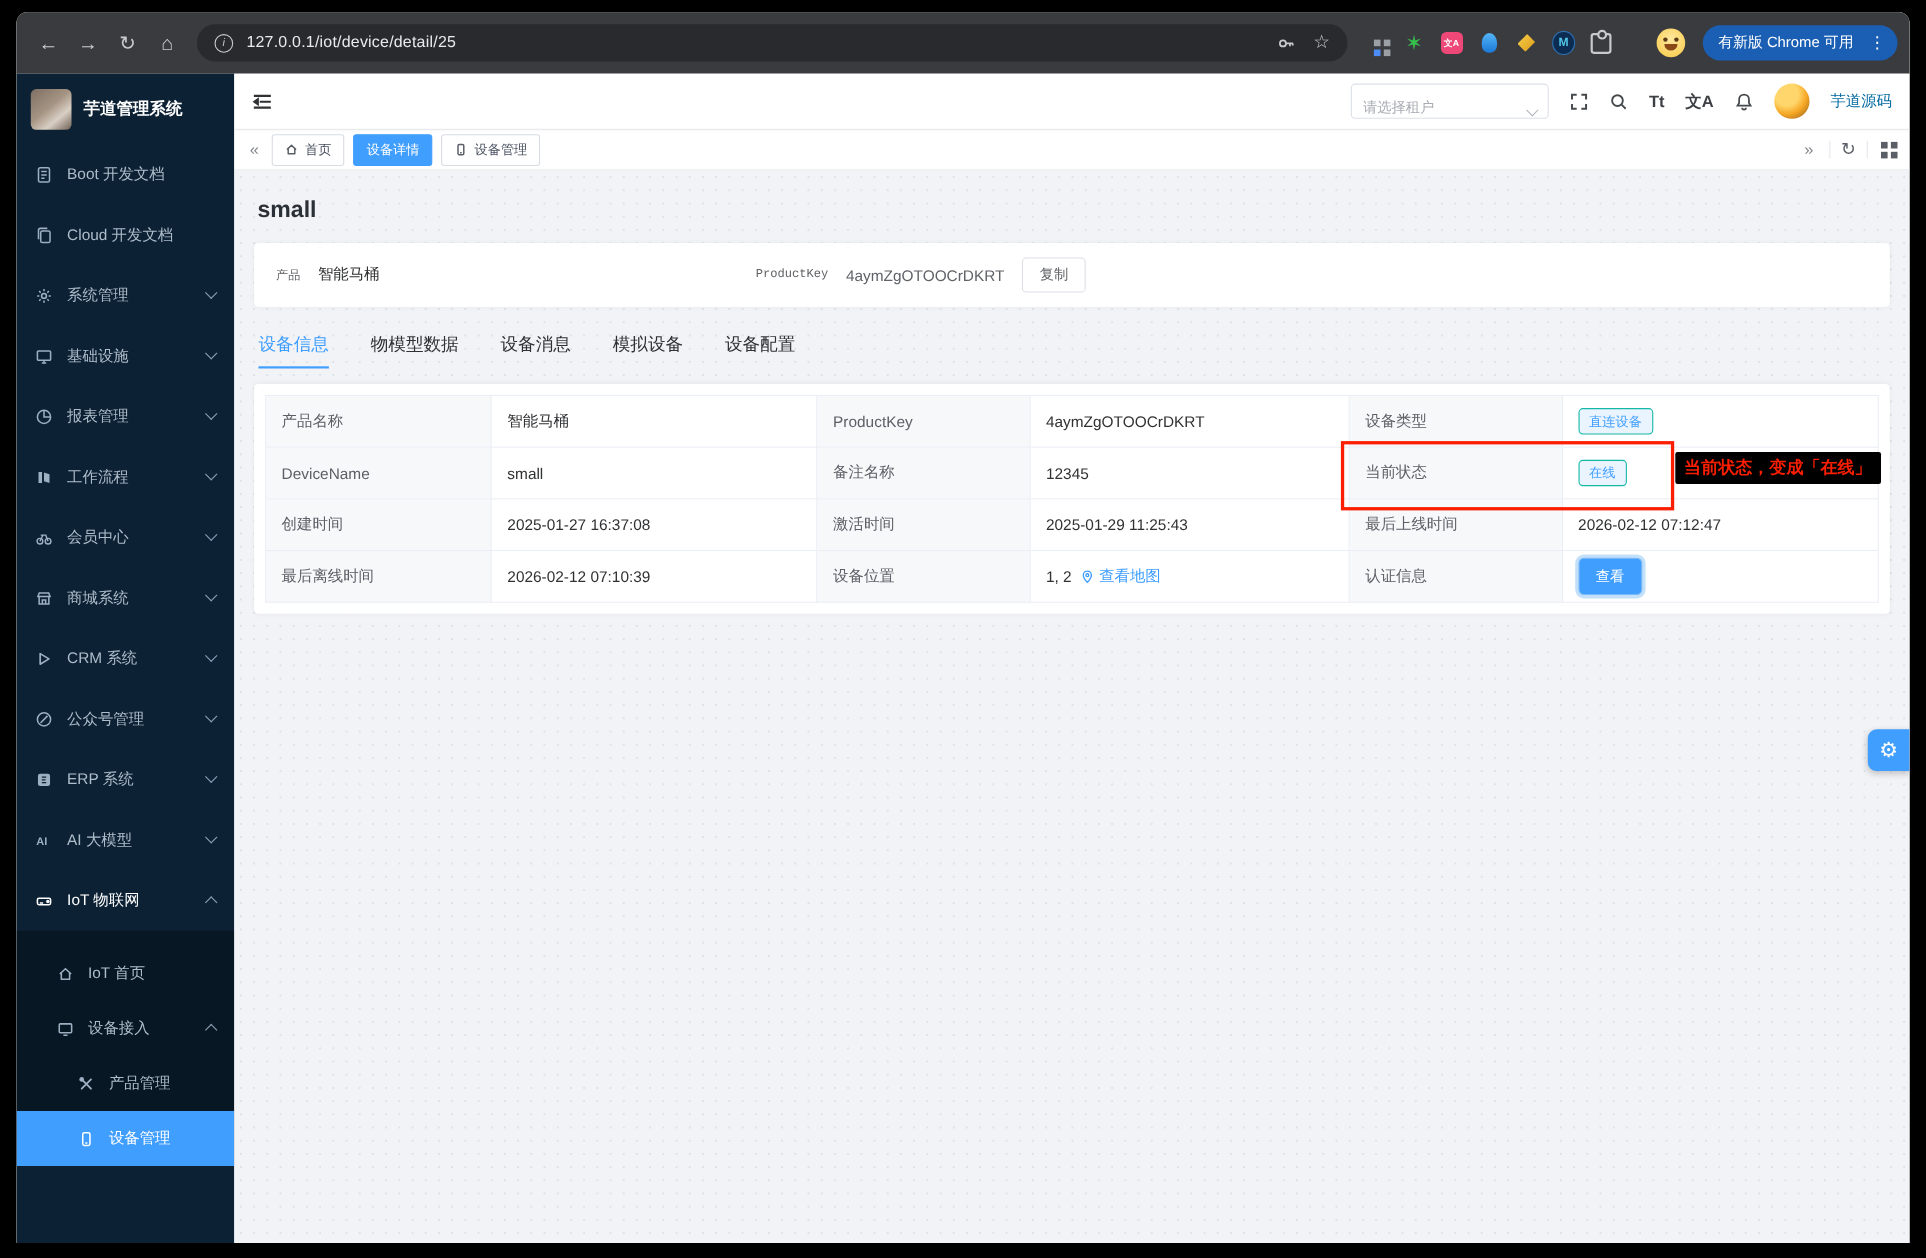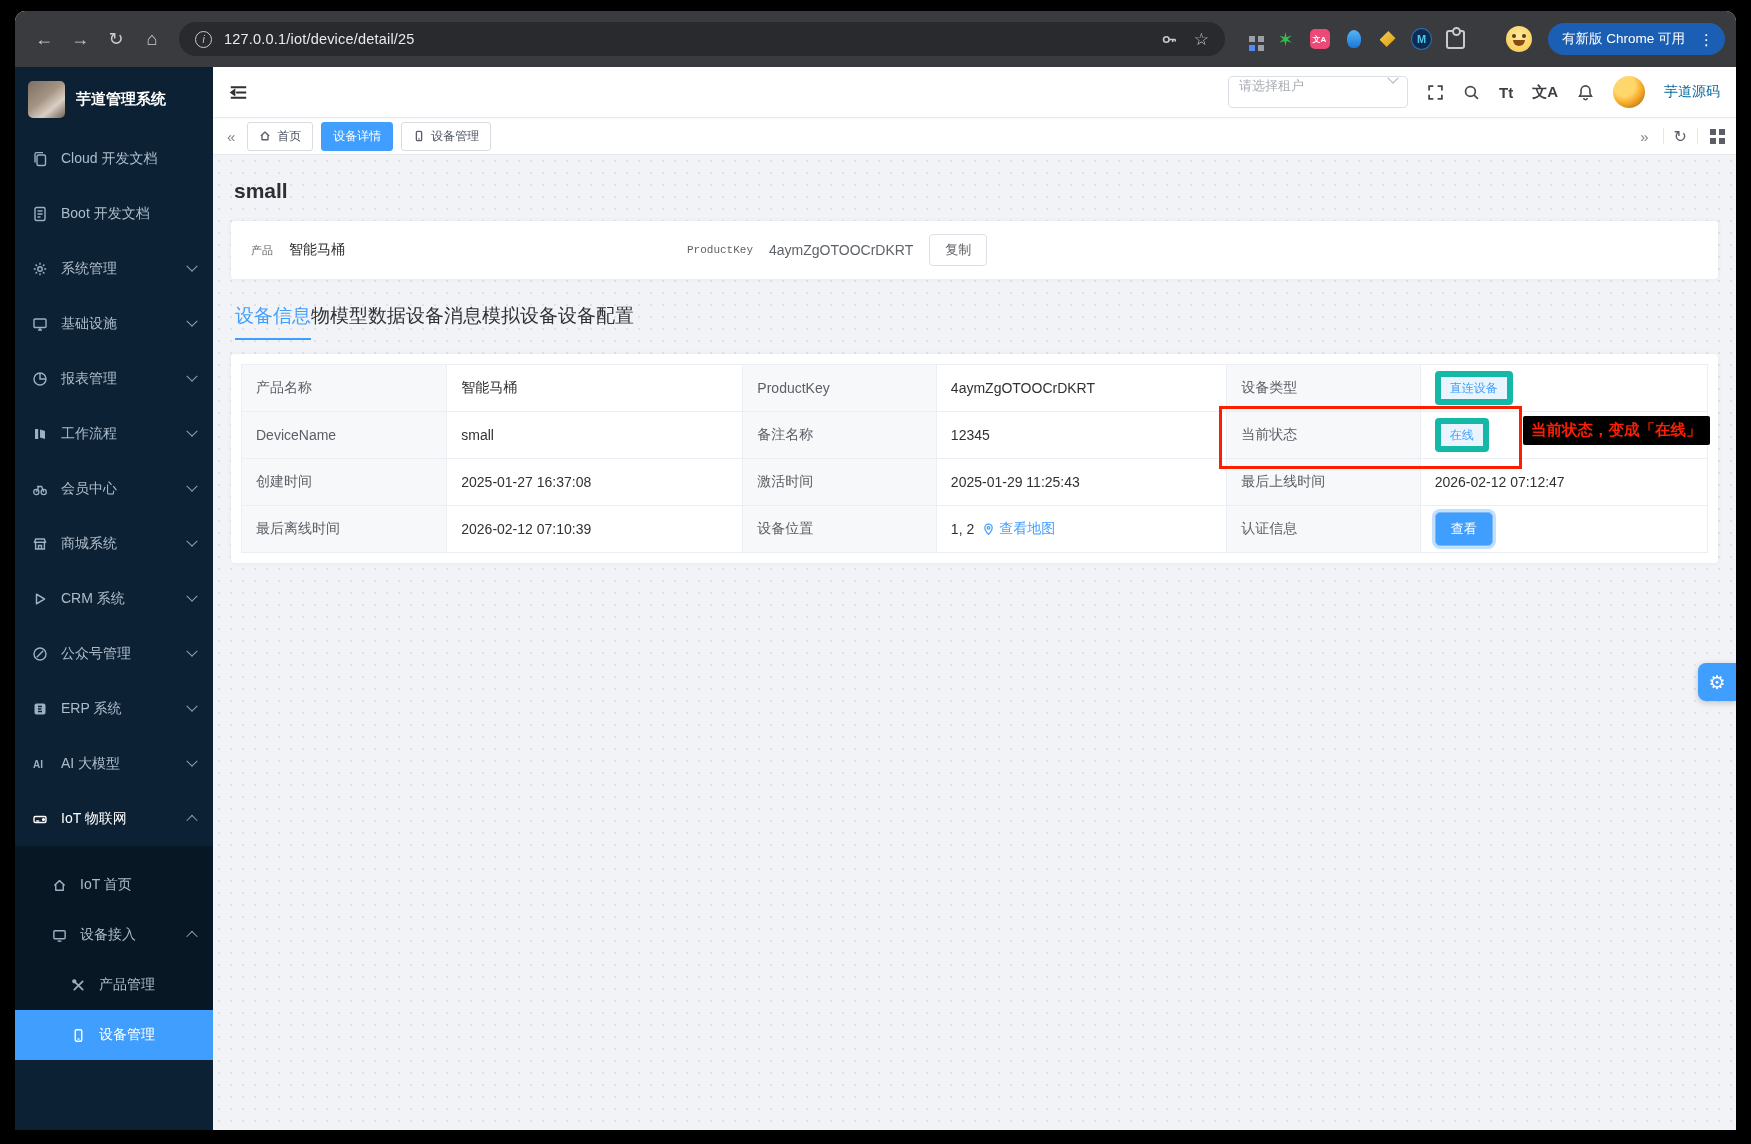--- a/index.html
+++ b/index.html
@@ -64,21 +64,21 @@
   .submenu .m-item.lvl2{padding-left:56px;}
   .m-item.active{background:#409eff;color:#fff;}
   .m-item.active svg{color:#fff;}
 
   .main{flex:1;display:flex;flex-direction:column;min-width:0;}
   .m-header{height:50px;background:#fff;display:flex;align-items:center;padding:0 16px;
             box-shadow:0 1px 3px rgba(0,0,0,.06);position:relative;z-index:3;}
   .hamb{color:#303133;display:flex;align-items:center;cursor:pointer;}
   .hd-right{margin-left:auto;display:flex;align-items:center;gap:19px;}
   .tenant-select{width:158px;height:30px;border:1px solid #dcdfe6;border-radius:4px;display:flex;
-                 align-items:flex-start;padding:0 10px;color:#a8abb2;font-size:13px;background:#fff;}
+                 align-items:flex-end;padding:0 10px;color:#a8abb2;font-size:13px;background:#fff;}
   .sel-caret{margin-left:auto;width:7px;height:7px;border-right:1.4px solid #b1b4bb;
              border-bottom:1.4px solid #b1b4bb;transform:rotate(45deg) translate(-2px,-2px);}
   .hd-ic{color:#46494d;display:flex;align-items:center;justify-content:center;cursor:pointer;}
   .txt-ic{font-size:15px;font-weight:bold;color:#3c3f44;}
   .avatar{width:32px;height:32px;border-radius:50%;flex:0 0 auto;
           background:radial-gradient(circle at 35% 30%,#ffd66b 0 35%,#f5a623 60%,#8a5a1f 100%);}
   .username{font-size:14px;color:#0369a1;}
 
   .tabbar{height:36px;background:#fff;border-top:1px solid #f0f1f3;border-bottom:1px solid #e4e7ec;
           display:flex;align-items:center;padding:0 10px;gap:8px;position:relative;z-index:2;}
@@ -99,32 +99,32 @@
   .page-title{font-size:21px;font-weight:bold;color:#2b2f36;margin:10px 0 18px 3px;}
   .prod-card{background:#fff;border-radius:4px;height:58px;display:flex;align-items:center;
              padding:0 20px;box-shadow:0 0 5px rgba(0,0,0,.05);}
   .pc-label{color:#606266;font-size:11px;font-family:Liberation Mono, monospace;}
   .pc-name{color:#303133;font-size:14px;margin-left:16px;}
   .pk-group{display:flex;align-items:center;gap:16px;margin-left:342px;}
   .pk-value{color:#5f6368;font-size:14px;}
   .copy-btn{height:32px;padding:0 15px;border:1px solid #dcdfe6;border-radius:4px;background:#fff;
             color:#606266;font-size:13px;cursor:pointer;}
 
-  .detail-tabs{display:flex;margin:24px 0 0 4px;font-size:19px;color:#303133;}
+  .detail-tabs{display:flex;gap:38px;margin:24px 0 0 4px;font-size:16px;color:#303133;}
   .dtab{padding-bottom:11px;cursor:pointer;position:relative;}
   .dtab.active{color:#409eff;font-weight:500;}
   .dtab.active::after{content:"";position:absolute;left:0;right:0;bottom:0;height:2px;background:#409eff;}
 
   .table-card{background:#fff;border-radius:4px;margin-top:14px;padding:10px;
               box-shadow:0 0 5px rgba(0,0,0,.05);position:relative;}
   table.desc{width:100%;border-collapse:collapse;table-layout:fixed;font-size:14px;}
   table.desc td{border:1px solid #ebeef5;height:46px;padding:0 14px;overflow:hidden;white-space:nowrap;}
   td.lbl{background:#f7f8fa;color:#5c6066;}
   td.val{color:#303133;}
-  .tag{display:inline-block;background:#e9f4ff;border:6px solid #14b8a6;color:#409eff;
+  .tag{display:inline-block;background:#e9f4ff;border:1px solid #14b8a6;color:#409eff;
        font-size:12px;line-height:1;padding:5px 9px;border-radius:4px;}
   .loc-wrap{display:flex;align-items:center;gap:8px;}
   .map-link{color:#409eff;display:flex;align-items:center;gap:4px;cursor:pointer;}
   .view-btn{background:#409eff;border:1px solid #79b9f7;color:#fff;font-size:13px;padding:7px 15px;
             border-radius:5px;box-shadow:0 0 0 3px #c3e0fa;cursor:pointer;}
   .anno-rect{position:absolute;left:988px;top:52px;width:297px;height:57px;
              border:3px solid #fb1e00;pointer-events:none;z-index:5;}
   .anno-label{position:absolute;left:1292px;top:62px;background:#000;color:#fb1e00;font-weight:bold;
               font-size:15.5px;padding:4px 8px;border-radius:2px;white-space:nowrap;z-index:5;}
 
@@ -192,31 +192,31 @@
 
     <div class="sidebar">
       <div class="brand">
         <div class="logo"></div>
         <div class="brand-name">芋道管理系统</div>
       </div>
       <div class="menu">
 
         <div class="m-item">
           <svg width="16" height="16" viewBox="0 0 16 16" fill="none" stroke="currentColor" stroke-width="1.4">
+              <rect x="3" y="1.5" width="10" height="13" rx="1.5"></rect>
+              <path d="M5.5 5h5M5.5 8h5M5.5 11h3"></path>
+            </svg>
+          <span>Boot 开发文档</span>
+        </div>
+        <div class="m-item">
+          <svg width="16" height="16" viewBox="0 0 16 16" fill="none" stroke="currentColor" stroke-width="1.4">
               <rect x="5" y="4" width="8.5" height="10.5" rx="1.5"></rect>
               <path d="M3 11.5V3.2C3 2.3 3.7 1.6 4.6 1.6H11"></path>
             </svg>
           <span>Cloud 开发文档</span>
-        </div>
-        <div class="m-item">
-          <svg width="16" height="16" viewBox="0 0 16 16" fill="none" stroke="currentColor" stroke-width="1.4">
-              <rect x="3" y="1.5" width="10" height="13" rx="1.5"></rect>
-              <path d="M5.5 5h5M5.5 8h5M5.5 11h3"></path>
-            </svg>
-          <span>Boot 开发文档</span>
         </div>
         <div class="m-item">
           <svg width="16" height="16" viewBox="0 0 16 16" fill="none" stroke="currentColor" stroke-width="1.4">
               <circle cx="8" cy="8" r="2.2"></circle>
               <path d="M8 1.8v2M8 12.2v2M1.8 8h2M12.2 8h2M3.6 3.6l1.4 1.4M11 11l1.4 1.4M12.4 3.6L11 5M5 11l-1.4 1.4"></path>
             </svg>
           <span>系统管理</span>
             <span class="chev down"></span>
         </div>
         <div class="m-item">

